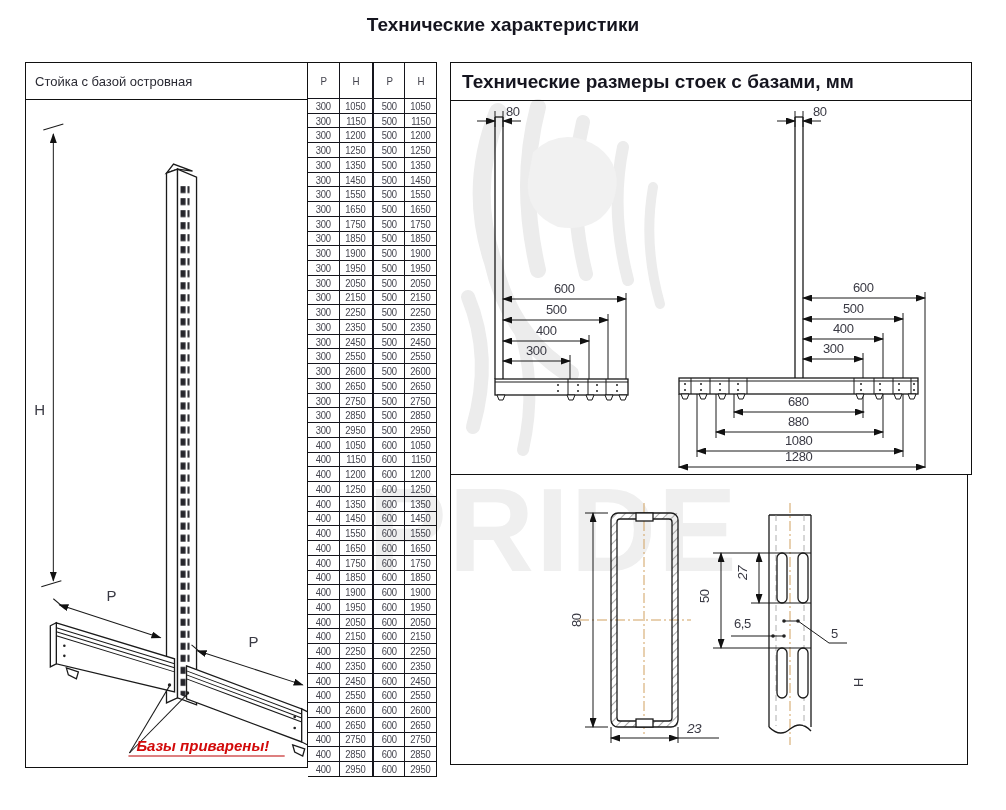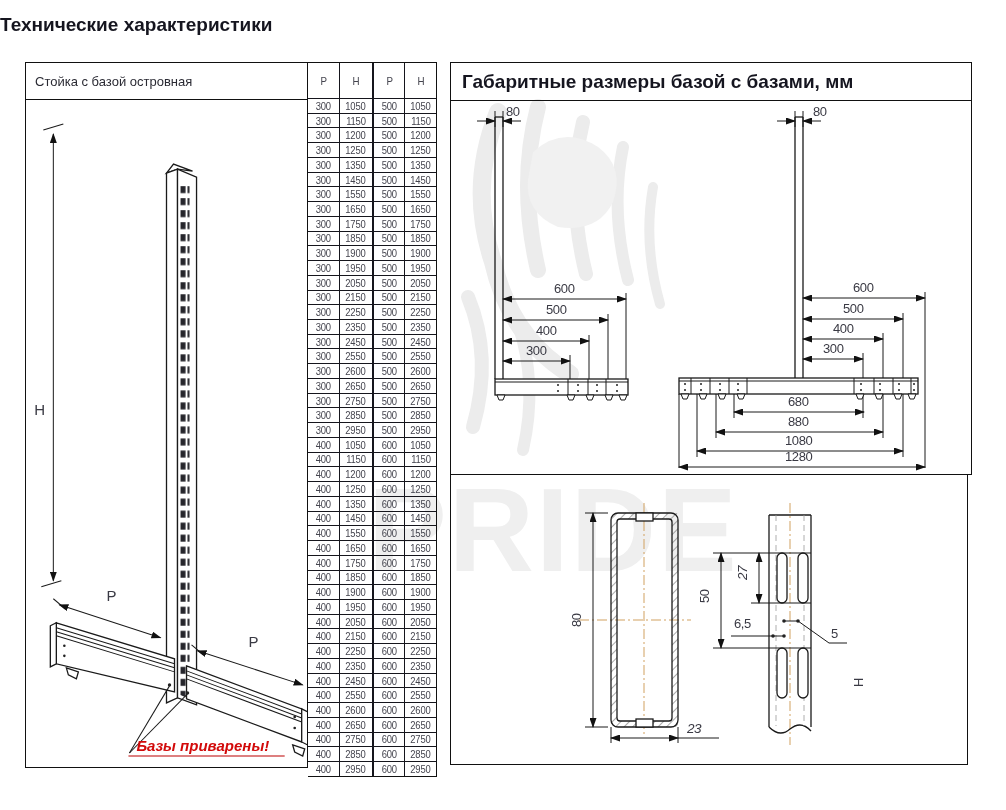--- a/index.html
+++ b/index.html
@@ -5,21 +5,21 @@
   html,body{margin:0;padding:0;background:#fff;}
   .page{position:relative;width:1006px;height:810px;background:#ffffff;overflow:hidden;
         font-family:"Liberation Sans",sans-serif;}
   
   .wm{position:absolute;z-index:0;color:#efefef;font-weight:bold;white-space:nowrap;
       font-family:"Liberation Sans",sans-serif;user-select:none;}
   .wm1{left:368px;top:462px;font-size:118px;letter-spacing:2px;}
   .wm2{left:322px;top:606px;font-size:95px;letter-spacing:18px;}
   .lion{position:absolute;left:438px;top:92px;z-index:0;}
   
-  .title{position:absolute;left:0;right:0;top:14px;text-align:left;font-size:19px;
+  .title{position:absolute;left:0;right:0;top:14px;text-align:center;font-size:19px;
          font-weight:bold;color:#15151f;z-index:2;}
   
   .left-panel{position:absolute;left:25px;top:62px;width:344px;height:715px;z-index:1;}
   .lp-header{position:absolute;left:0;top:0;width:283px;height:37px;box-sizing:border-box;
              border:1.6px solid #111;border-bottom:none;display:flex;align-items:center;
              padding-left:9px;font-size:13px;color:#2a2a33;}
   .lp-colheads{position:absolute;left:283px;top:0;width:129px;height:37px;box-sizing:border-box;
                display:flex;border-top:1.6px solid #111;border-right:1.6px solid #111;
                border-bottom:1px solid #15151c;}
   .lp-colheads .tc{font-size:15px;color:#4a4a55;}
@@ -854,21 +854,21 @@
             <span class="num">600</span>
           </div>
           <div class="tc c4">
             <span class="num">2950</span>
           </div>
         </div>
       </div>
   </div>
 
   <div class="rt-panel">
-    <div class="rt-title">Габаритные размеры базой с базами, мм</div>
+    <div class="rt-title">Технические размеры стоек с базами, мм</div>
     <svg width="518" height="371" viewBox="0 0 518 371">
       <defs>
         <marker id="ar2" viewBox="0 0 10 7" refX="9" refY="3.5" markerWidth="10" markerHeight="7" orient="auto-start-reverse">
           <path d="M0,0L10,3.5L0,7Z" fill="#111"></path>
         </marker>
       </defs>
 
       <g>
         <line class="thin" x1="44" y1="10" x2="44" y2="26"></line>
         <line class="thin" x1="52" y1="10" x2="52" y2="26"></line>

